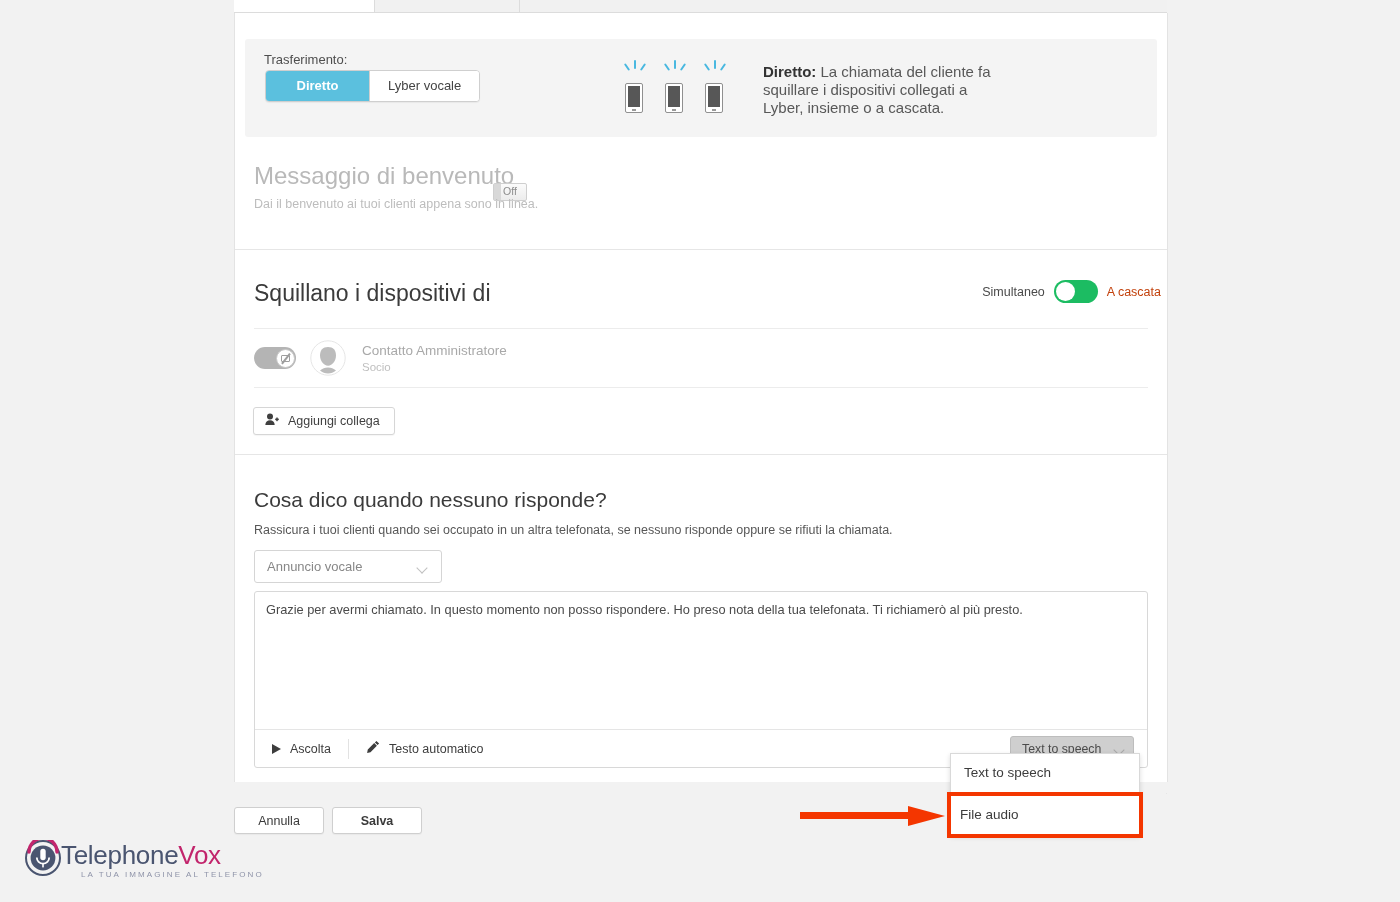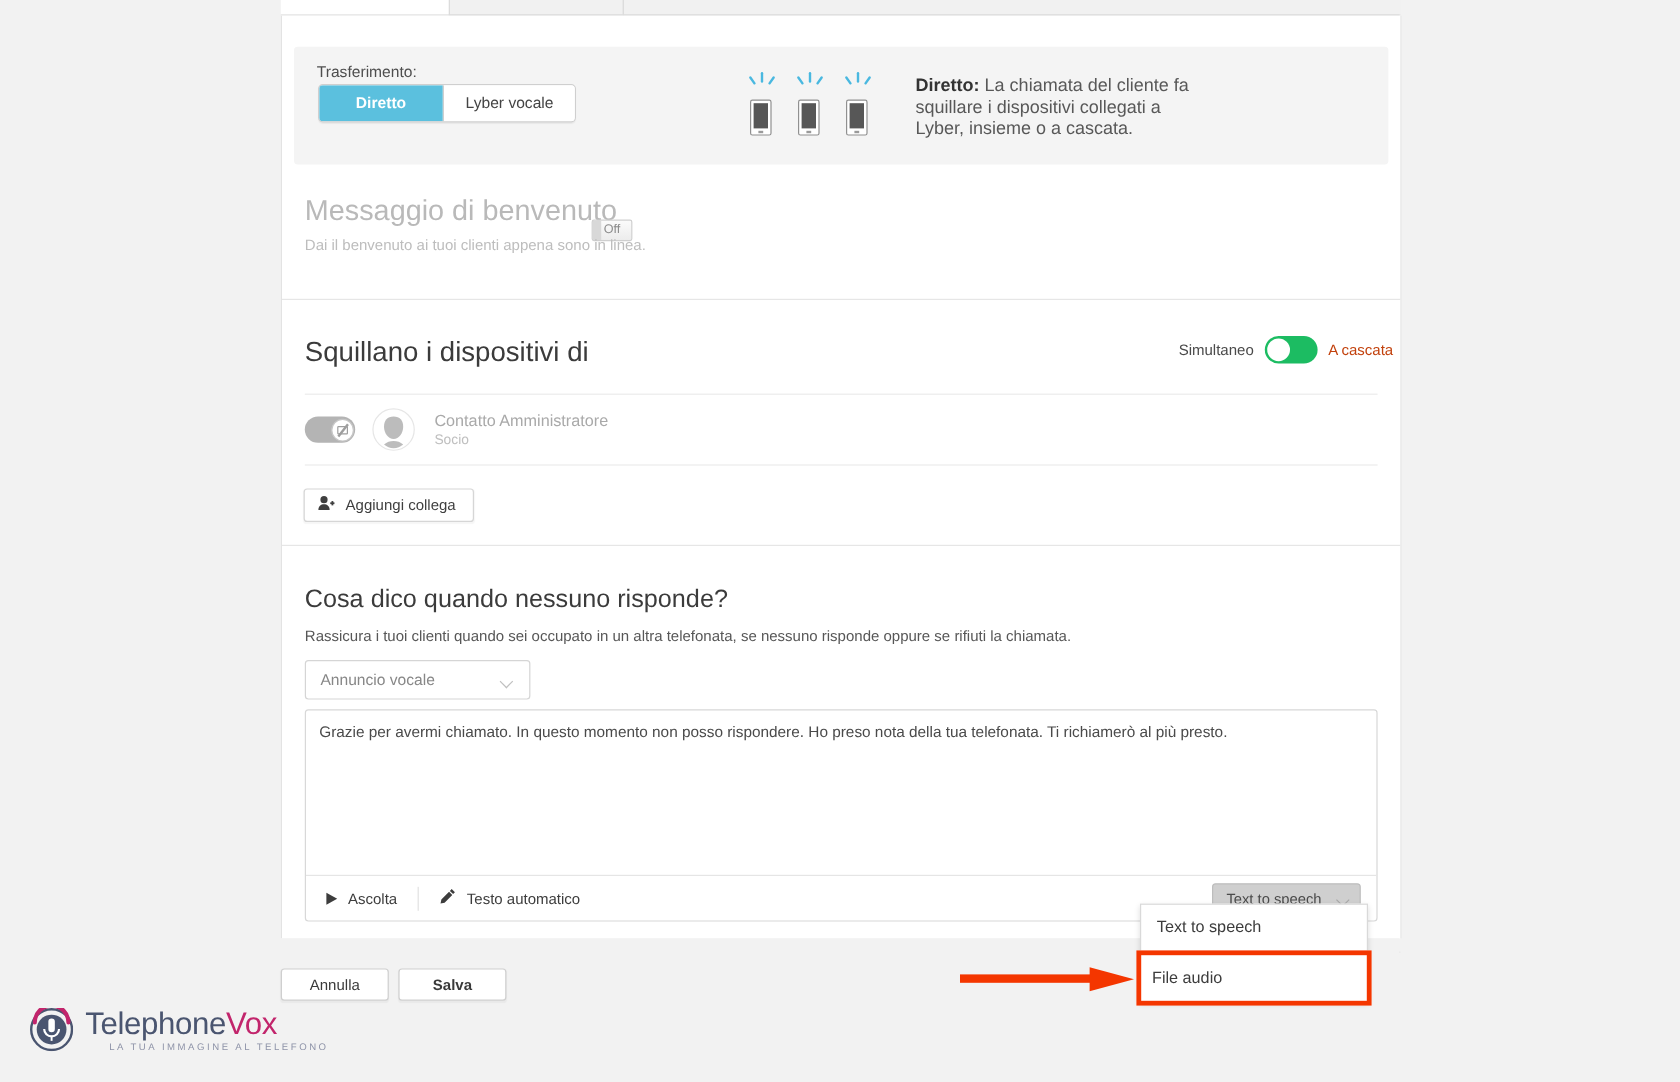--- a/index.html
+++ b/index.html
@@ -508,21 +508,22 @@
     z-index: 50;
     pointer-events: none;
   }
 
   
   .brand {
     position: absolute;
     left: 25px;
     top: 840px;
     display: flex;
-    gap: 10px;
+    align-items: center;
+    gap: 0;
   }
   .brand-text { line-height: 1; }
   .brand-name {
     font-size: 26px;
     letter-spacing: -0.3px;
     color: #4a5570;
   }
   .brand-name .vox { color: #c2256c; }
   .brand-tag {
     font-size: 8px;

